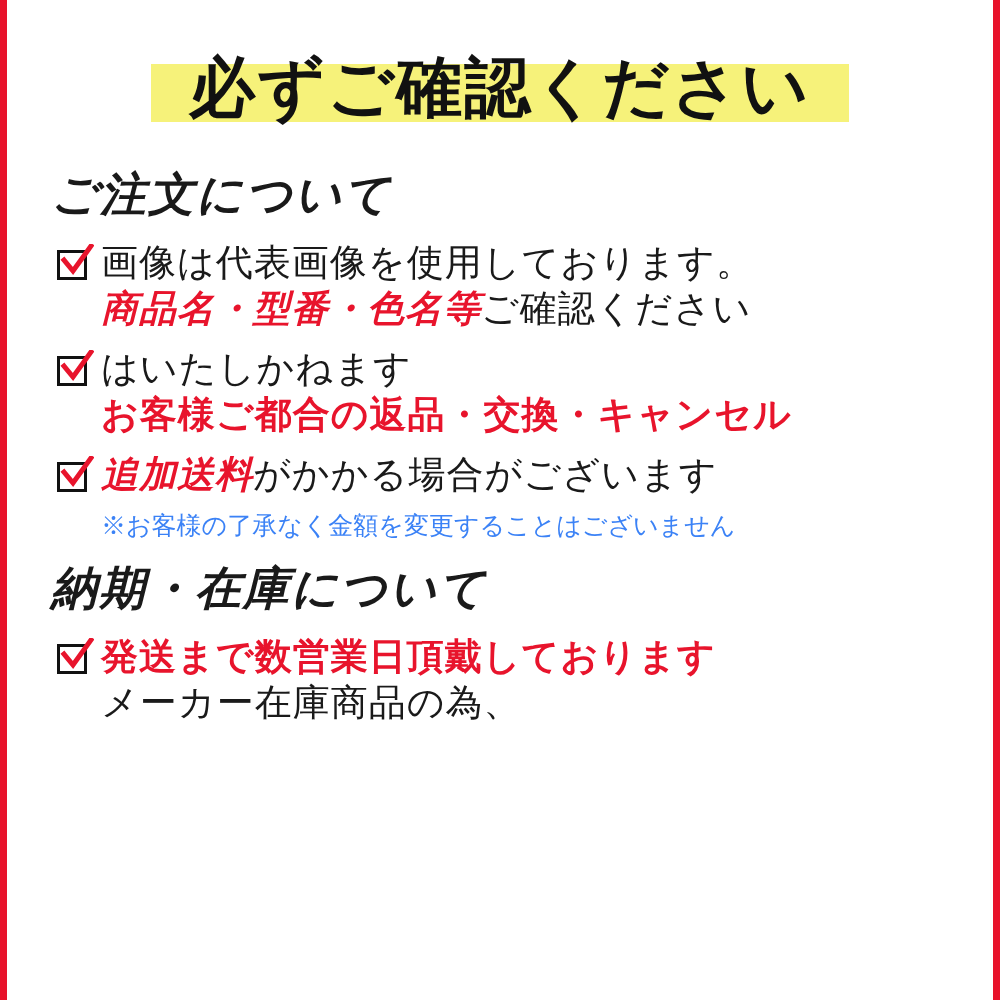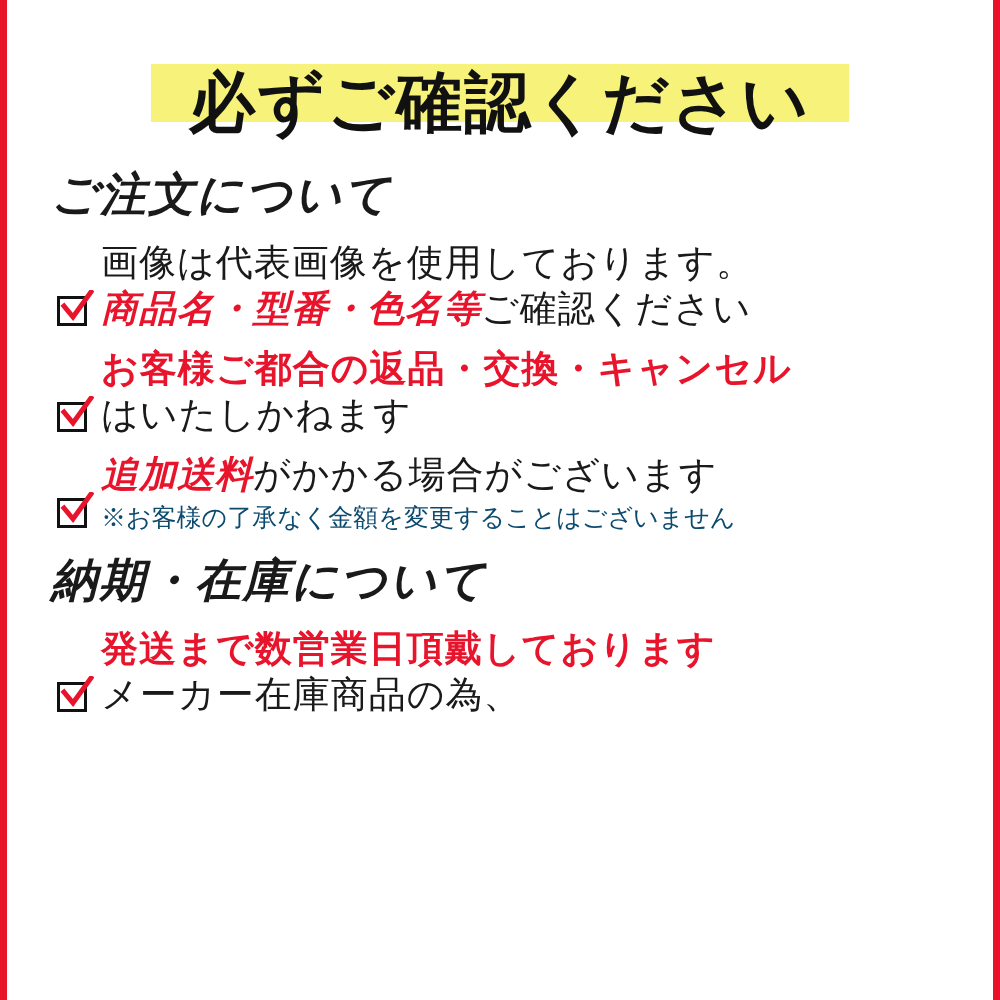--- a/index.html
+++ b/index.html
@@ -29,21 +29,21 @@
     left: 0; right: 0; top: 0; bottom: 0;
     padding: 28px 34px 0 34px;
     box-sizing: border-box;
   }
 
   
   .title-wrap {
     position: relative;
     height: 120px;
     display: flex;
-    align-items: flex-end;
+    align-items: center;
     justify-content: center;
   }
   .title-highlight {
     position: absolute;
     left: 110px;
     right: 110px;
     top: 36px;
     height: 58px;
     background: #f6f27a;
     z-index: 0;
@@ -68,21 +68,21 @@
     margin: 16px 0 4px 10px;
     font-family: "DejaVu Serif", "Liberation Serif", serif;
     font-style: italic;
   }
   .section-heading.second {
   }
 
   
   .item {
     display: flex;
-    align-items: flex-end;
+    align-items: flex-start;
     margin: 14px 0 0 14px;
   }
   .check {
     flex: 0 0 auto;
     width: 40px;
     height: 40px;
     position: relative;
     margin-top: 6px;
     margin-right: 6px;
   }
@@ -117,23 +117,23 @@
     color: #e8142c;
     font-weight: bold;
   }
   .line .red {
     color: #e8142c;
     font-weight: bold;
     font-style: italic;
   }
   .note {
     font-size: 25px;
-    color: #0c4a6e;
+    color: #3b82f6;
     letter-spacing: 0px;
-    margin-top: 4px;
+    margin-top: 12px;
     white-space: nowrap;
     font-family: "DejaVu Serif", "Liberation Serif", serif;
   }
 </style>
 </head>
 <body>
 
 <div class="page">
   <div class="content">
 
@@ -158,22 +158,22 @@
     </div>
 
     <div class="item">
       <div class="check">
         <div class="box"></div>
         <svg class="tick" viewBox="0 0 34 34" aria-hidden="true">
             <path d="M4 16 L13 27 L31 2" fill="none" stroke="#e8142c" stroke-width="5" stroke-linecap="square"></path>
           </svg>
       </div>
       <div class="lines">
+        <div class="line">はいたしかねます</div>
         <div class="line red">お客様ご都合の返品・交換・キャンセル</div>
-        <div class="line">はいたしかねます</div>
       </div>
     </div>
 
     <div class="item">
       <div class="check">
         <div class="box"></div>
         <svg class="tick" viewBox="0 0 34 34" aria-hidden="true">
             <path d="M4 16 L13 27 L31 2" fill="none" stroke="#e8142c" stroke-width="5" stroke-linecap="square"></path>
           </svg>
       </div>

